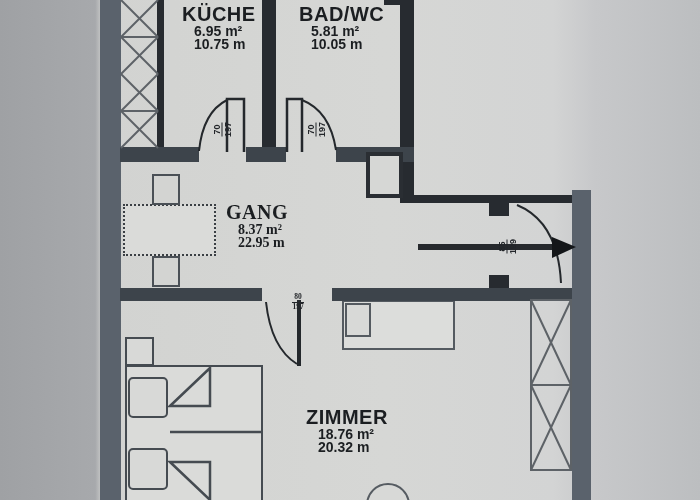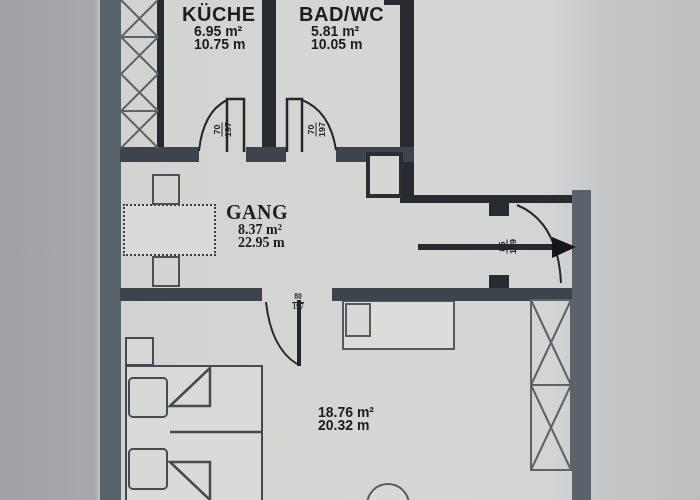--- a/index.html
+++ b/index.html
@@ -148,20 +148,21 @@
     <span class="rname">BAD/WC</span>
     <span class="sub">5.81 m²</span>
     <span class="sub">10.05 m</span>
   </div>
   <div class="room-label" id="lbl-gang">
     <span class="rname">GANG</span>
     <span class="sub">8.37 m²</span>
     <span class="sub">22.95 m</span>
   </div>
   <div class="room-label" id="lbl-zimmer">
+    <span class="rname">ZIMMER</span>
     <span class="sub">18.76 m²</span>
     <span class="sub">20.32 m</span>
   </div>
 
   <div class="door-label rot" id="dl-kueche">
     <span class="dl-top">70</span>
     <span class="dl-bot">197</span>
   </div>
   <div class="door-label rot" id="dl-bad">
     <span class="dl-top">70</span>

